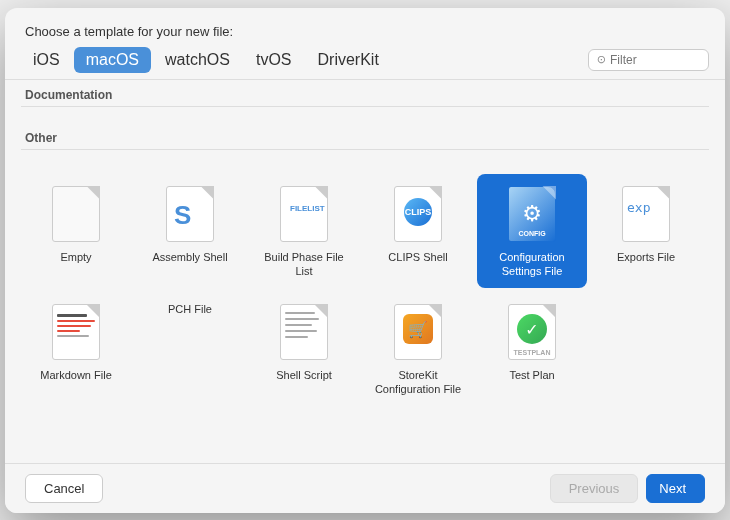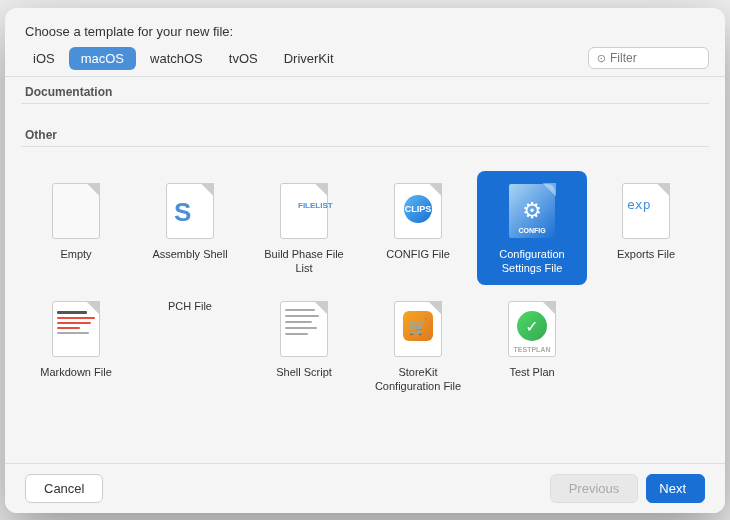--- a/index.html
+++ b/index.html
@@ -33,21 +33,21 @@
       display: flex;
       align-items: center;
       padding: 0 16px;
       gap: 2px;
       border-bottom: 1px solid #ddd;
       padding-bottom: 6px;
     }
     .tab {
       padding: 4px 12px;
       border-radius: 6px;
-      font-size: 13px;
+      font-size: 16px;
       cursor: pointer;
       color: #333;
       background: transparent;
       border: none;
     }
     .tab.active {
       background: #4a90d9;
       color: white;
       font-weight: 500;
     }
@@ -343,36 +343,36 @@
         </div>
         <span class="item-label">Assembly Shell</span>
       </div>
 
       <div class="grid-item">
         <div class="icon-wrap">
           <div class="file-icon icon-build">
             <div class="page"></div>
             <div class="corner"></div>
             <div class="lines">
-              <span style="font-size:8px;color:#4a90d9;font-weight:bold;position:absolute;top:10px;left:12px;right:4px;text-align:center;">FILELIST</span>
+              <span style="font-size:8px;color:#4a90d9;font-weight:bold;position:absolute;top:10px;left:4px;right:4px;text-align:center;">FILELIST</span>
             </div>
           </div>
         </div>
         <span class="item-label">Build Phase File List</span>
       </div>
 
       <div class="grid-item">
         <div class="icon-wrap">
           <div class="file-icon icon-clips">
             <div class="page"></div>
             <div class="corner"></div>
             <div class="circle-icon">CLIPS</div>
           </div>
         </div>
-        <span class="item-label">CONFIG File</span>
+        <span class="item-label">CLIPS Shell</span>
       </div>
 
       <div class="grid-item selected">
         <div class="icon-wrap">
           <div class="file-icon icon-config">
             <div class="page" style="border-radius:3px 8px 3px 3px;display:flex;align-items:center;justify-content:center;">
               <span style="font-size:22px;position:absolute;top:14px;left:50%;transform:translateX(-50%);color:white;">⚙</span>
               <span style="position:absolute;bottom:4px;left:0;right:0;text-align:center;font-size:7px;color:white;font-weight:bold;">CONFIG</span>
             </div>
             <div class="corner" style="background:rgba(255,255,255,0.4);"></div>

